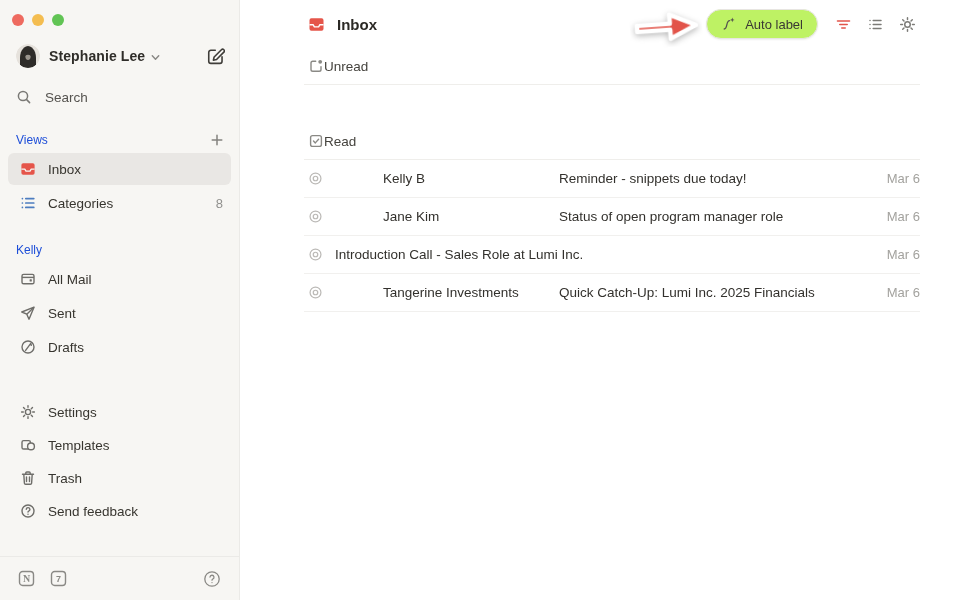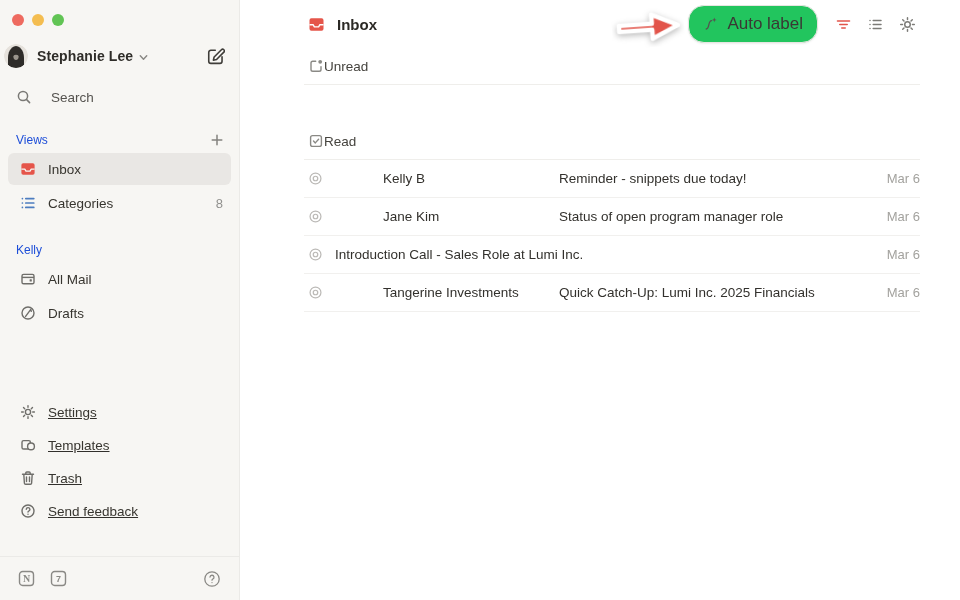--- a/index.html
+++ b/index.html
@@ -12,65 +12,65 @@
 
   
   .sidebar {
     width:240px; min-width:240px; height:600px;
     background:#f7f6f3; border-right:1px solid #ebeae7;
     display:flex; flex-direction:column;
   }
   .traffic { display:flex; gap:8px; padding:14px 0 0 12px; height:28px; }
   .light { width:12px; height:12px; border-radius:50%; cursor:default; }
 
-  .account-row { display:flex; align-items:center; height:40px; margin-top:8px; padding:0 14px 0 4px; }
+  .account-row { display:flex; align-items:center; height:40px; margin-top:8px; padding:0 14px 0 16px; }
   .avatar { width:24px; height:24px; border-radius:50%; overflow:hidden; flex:none; }
   .account-name { font-size:14px; font-weight:700; color:#2f2d29; margin:0 5px 0 9px; letter-spacing:.1px; }
   .chev { color:#8a8985; margin-top:2px; }
   .spacer { flex:1; }
   .compose { color:#3f3d39; cursor:pointer; }
 
-  .search-row { display:flex; align-items:center; gap:19px; height:38px; padding:0 16px; margin-top:2px;
+  .search-row { display:flex; align-items:center; gap:13px; height:38px; padding:0 16px; margin-top:2px;
     font-size:13.5px; color:#55534f; cursor:pointer; }
   .search-row .ic { color:#7a7975; }
 
   .section-label-row { display:flex; align-items:center; height:24px; padding:0 15px 0 16px; margin-top:12px; }
   .section-label { flex:1; font-size:12px; color:#1d4ed8; }
   .plus-btn { color:#84837f; cursor:pointer; }
 
   .side-item {
     display:flex; align-items:center; gap:12px; height:32px;
     margin:1px 8px; padding:0 8px 0 12px; border-radius:6px;
     font-size:13.5px; color:#37352f; cursor:pointer;
   }
   .side-item.selected { background:#e9e7e4; }
   .side-item .ic { color:#6f6e6a; flex:none; }
   .badge { margin-left:auto; font-size:13px; color:#91918e; }
 
-  .utility-group { margin-top:auto; padding-bottom:28px;text-decoration:underline; }
+  .utility-group { margin-top:auto; padding-bottom:28px; }
 
   .sidebar-footer {
     border-top:1px solid #ebeae7; height:44px;
     display:flex; align-items:center; gap:15px; padding:0 18px 0 18px;
   }
   .sidebar-footer .ic { color:#8a8985; cursor:pointer; }
   .sidebar-footer .help { margin-left:auto; }
 
   
   .main { flex:1; background:#fff; display:flex; flex-direction:column; }
   .main-header { height:48px; display:flex; align-items:center; padding:0 44px 0 68px; }
   .title-group { display:flex; align-items:center; gap:12px; }
   .page-title { font-size:15px; font-weight:700; color:#2b2925; }
   .header-right { margin-left:auto; display:flex; align-items:center; }
   .arrow-annot { margin:6px 4px 0 0; }
   .autolabel-btn {
-    display:flex; align-items:center; gap:8px; height:38px; padding:0 14px;
-    background:#22c55e; border:1px solid #e7e5e1; border-radius:16px;
+    display:flex; align-items:center; gap:8px; height:30px; padding:0 14px;
+    background:#bef264; border:1px solid #e7e5e1; border-radius:16px;
     box-shadow:0 1px 2px rgba(0,0,0,.07); cursor:pointer;
-    font-size:17px; font-weight:500; color:#3a3834; margin-right:17px;
+    font-size:13px; font-weight:500; color:#3a3834; margin-right:17px;
   }
   .hicon { margin-left:15px; cursor:pointer; color:#7c7b77; }
 
   .section-header { display:flex; align-items:center; height:36px; padding:0 52px 0 68px;
     font-size:13.5px; color:#45433e; cursor:pointer; }
   .section-header .ic { color:#8a8985; }
   .hr { border-bottom:1px solid #efeeeb; margin:0 40px 0 64px; }
   .section-gap { height:38px; }
 
   .email-list { margin:0 40px 0 64px; }
@@ -171,20 +171,29 @@
     <span class="ic">
       <svg width="16" height="16" viewBox="0 0 16 16" fill="none" stroke="currentColor" stroke-width="1.4" stroke-linejoin="round">
           <rect x="2" y="3.4" width="12" height="9.4" rx="1.6"></rect>
           <path d="M2 6.4 H14"></path>
           <rect x="9.6" y="8.2" width="2.2" height="2.2" rx=".5" fill="currentColor" stroke="none"></rect>
         </svg>
     </span>
     <span>All Mail</span>
   </div>
 
+  <div class="side-item">
+    <span class="ic">
+      <svg width="16" height="16" viewBox="0 0 16 16" fill="none" stroke="currentColor" stroke-width="1.4" stroke-linejoin="round">
+          <path d="M14 2.2 L1.8 7 L6.8 9.2 L9 14.2 L14 2.2 Z"></path>
+          <path d="M6.8 9.2 L14 2.2"></path>
+        </svg>
+    </span>
+    <span>Sent</span>
+  </div>
 
   <div class="side-item">
     <span class="ic">
       <svg width="16" height="16" viewBox="0 0 16 16" fill="none" stroke="currentColor" stroke-width="1.4" stroke-linecap="round">
           <circle cx="8" cy="8" r="6"></circle>
           <path d="M10.8 4.4 L5.6 11.4 M10.8 4.4 l.5 2"></path>
         </svg>
     </span>
     <span>Drafts</span>
   </div>

